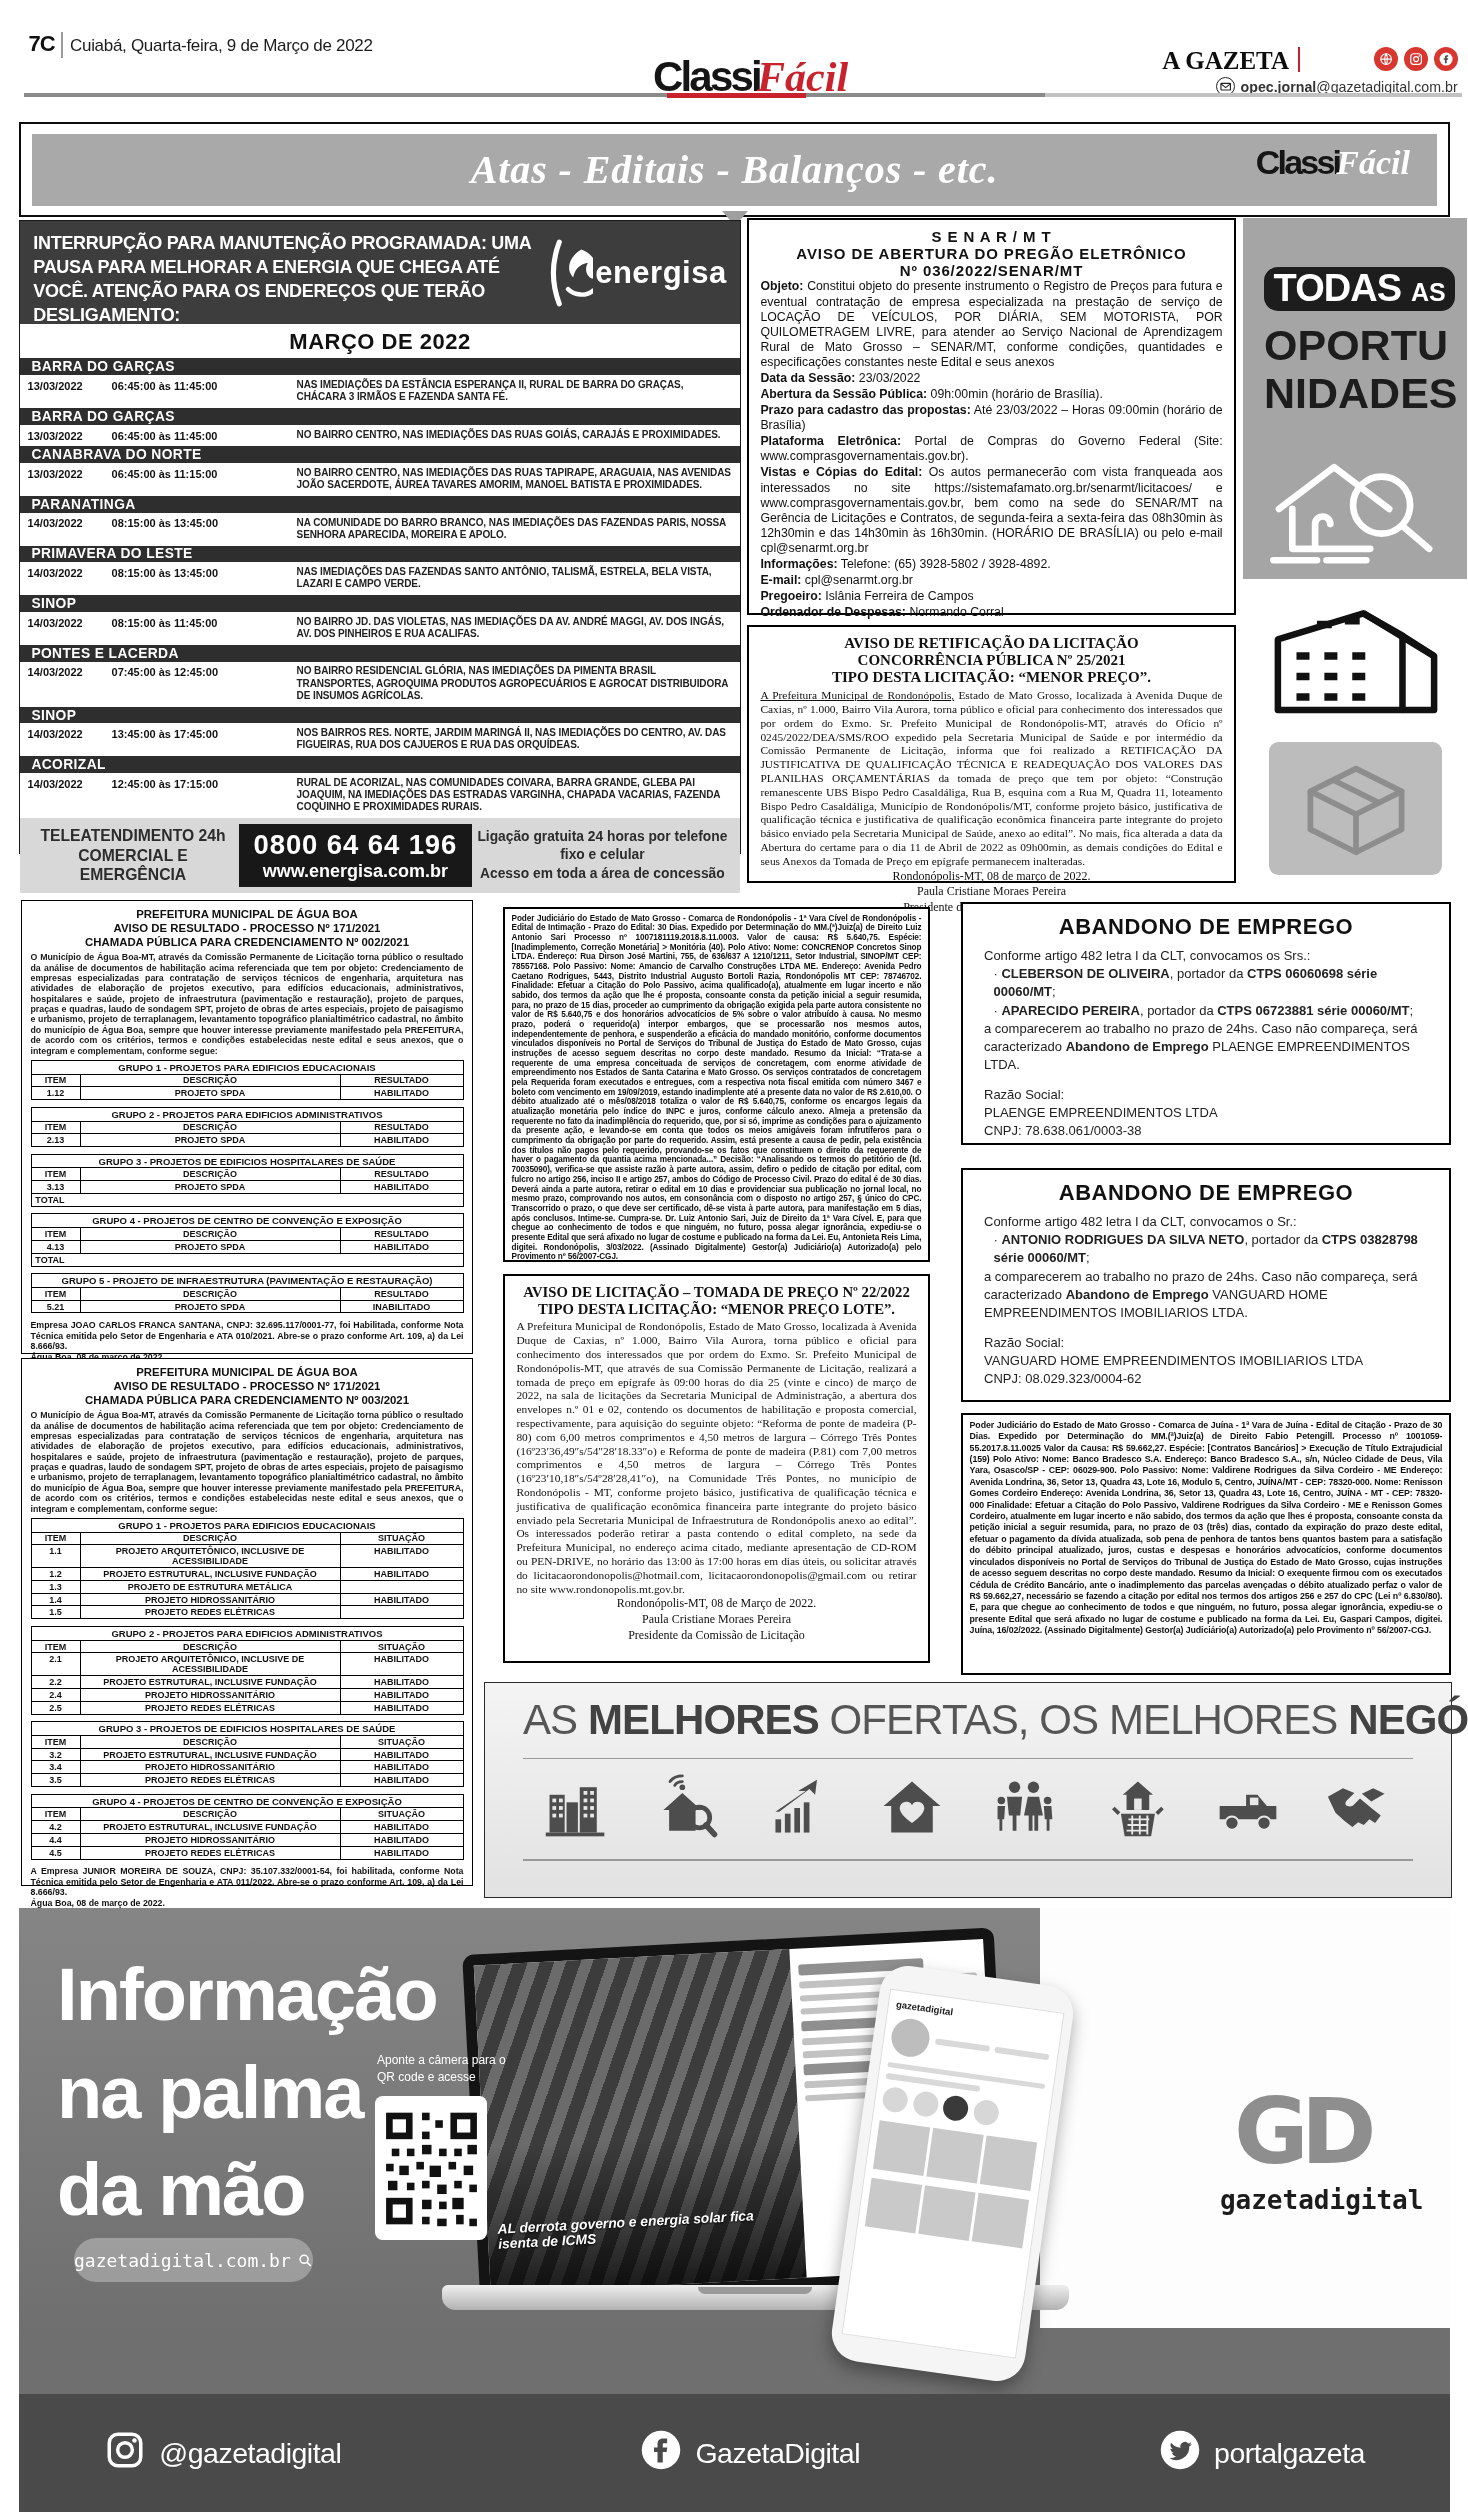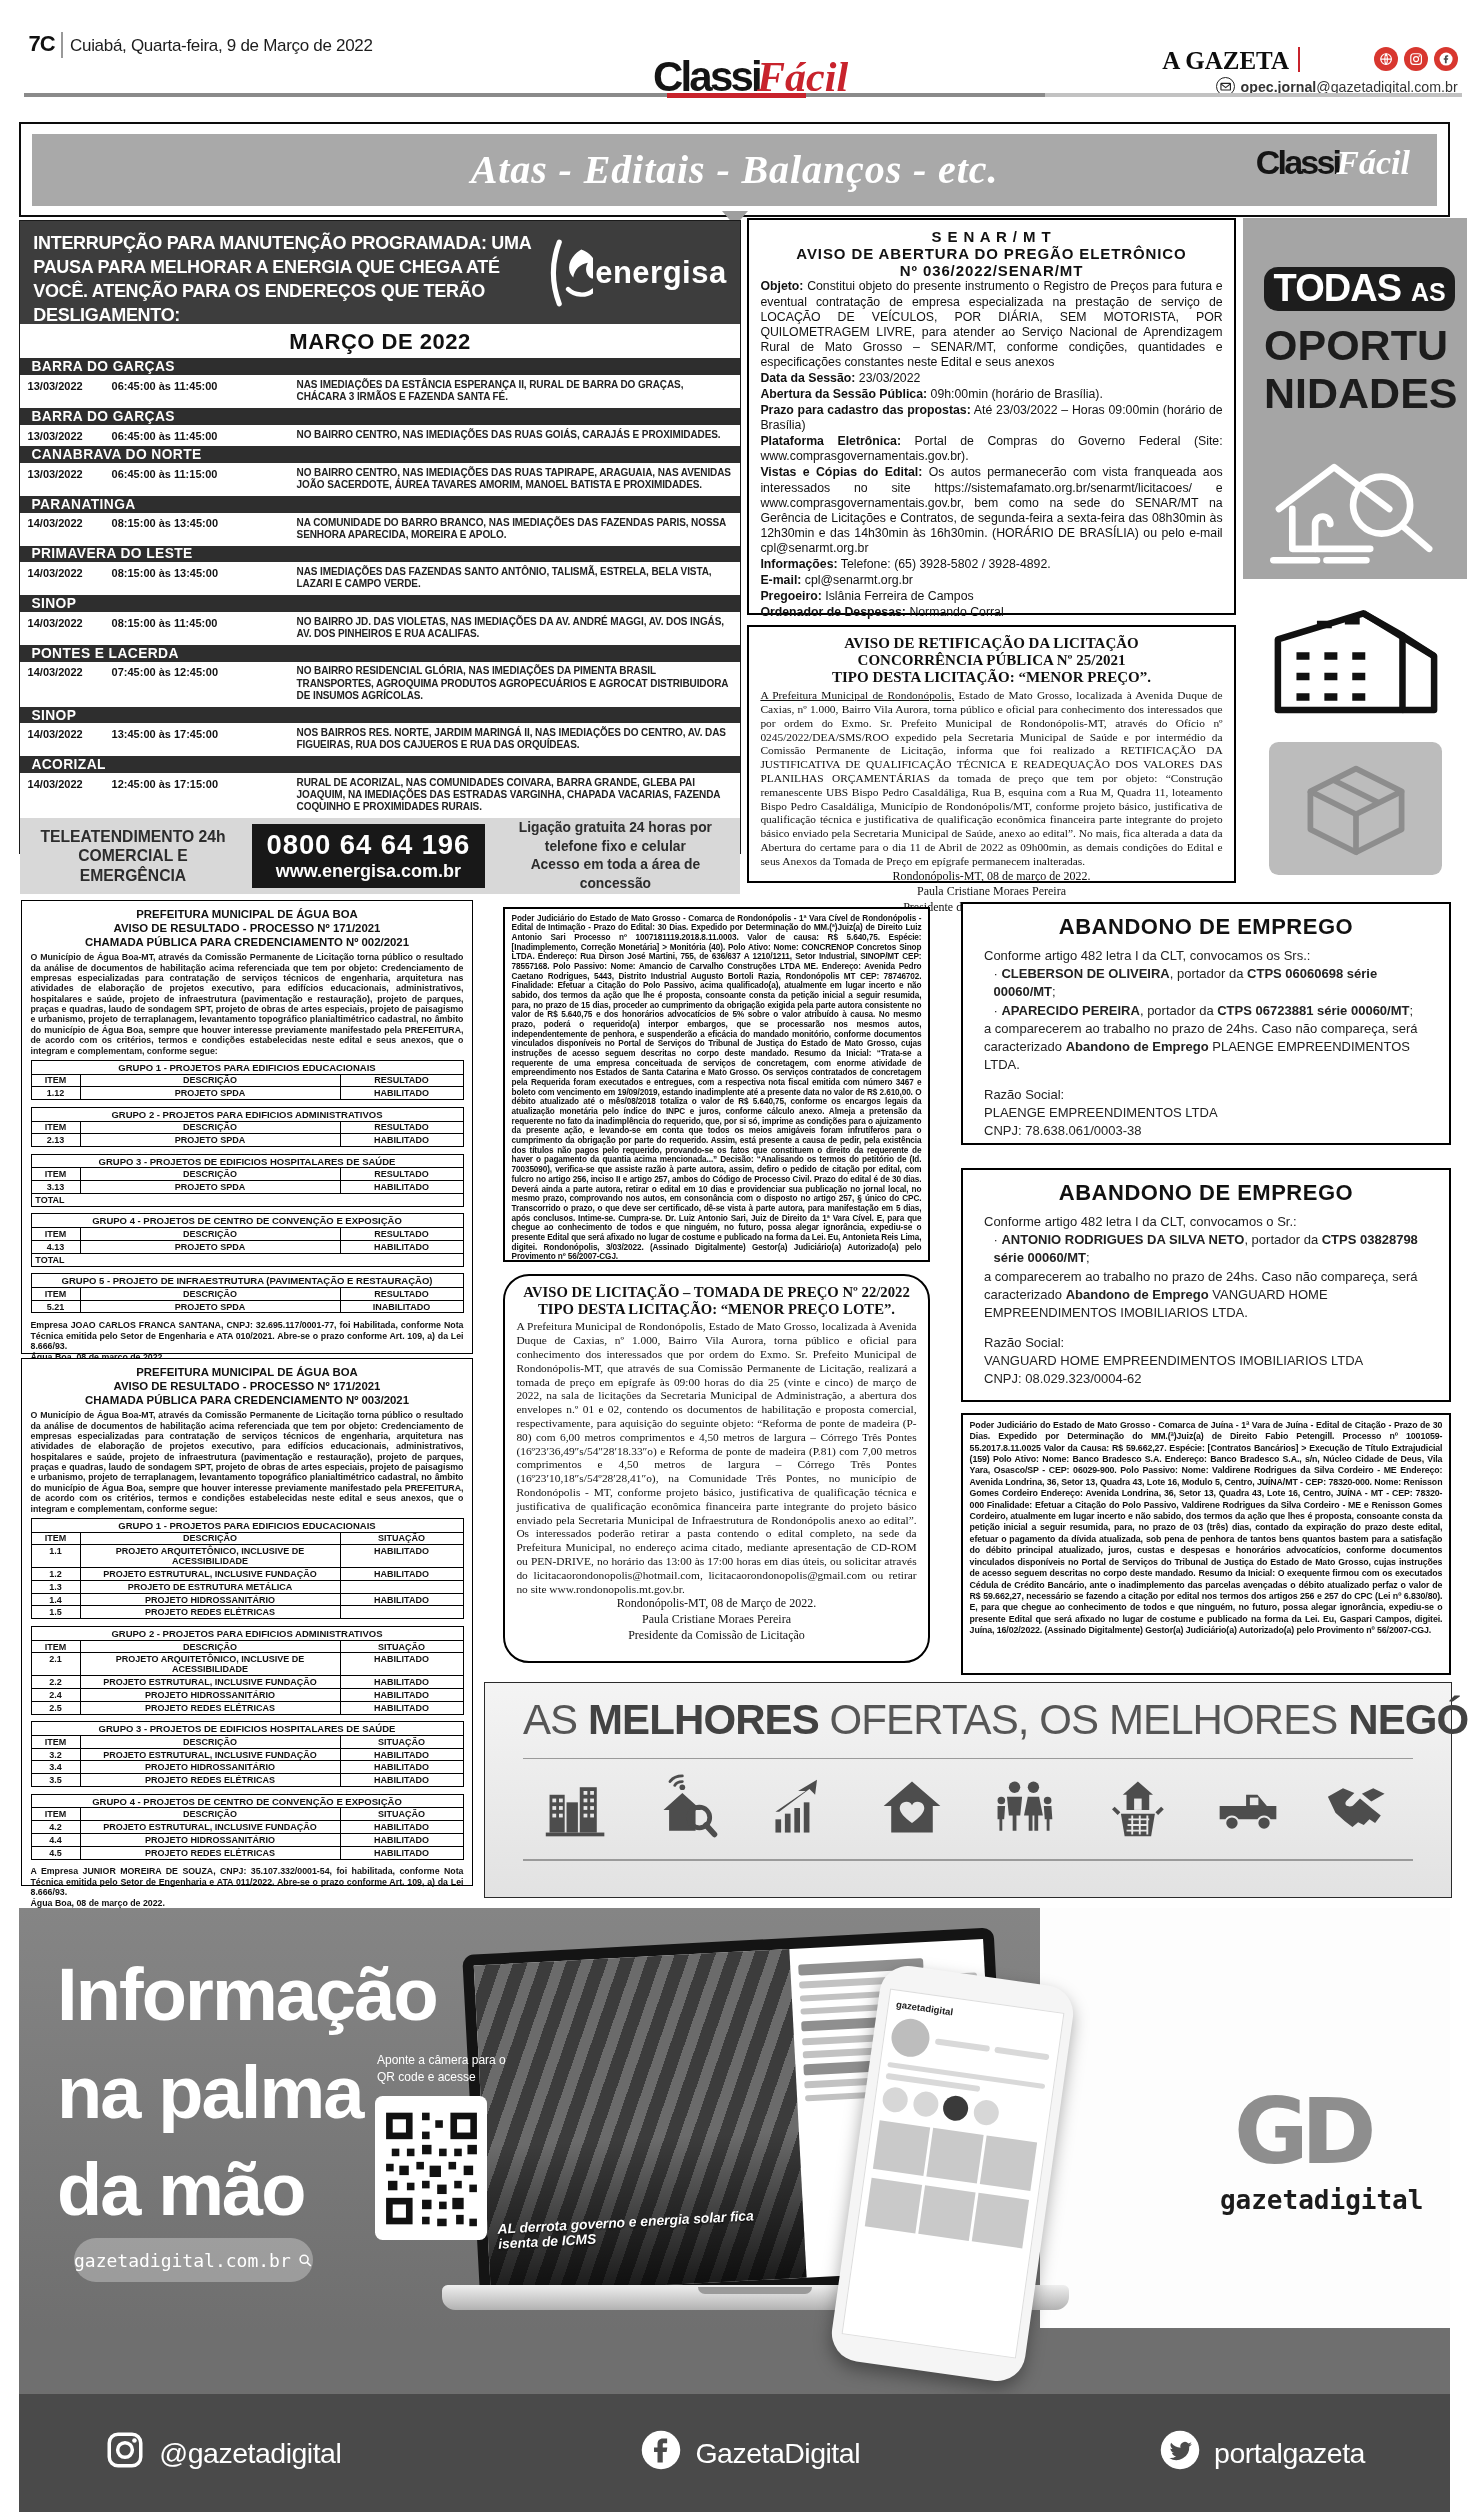--- a/index.html
+++ b/index.html
@@ -44,21 +44,21 @@
   .e-logo { width:195px; display:flex; align-items:center; justify-content:flex-end; gap:1.9px; }
   .e-logo svg { width:44px; height:74px; }
   .e-logo-text { color:#fff; font-size:31px; font-weight:bold; letter-spacing:0.5px; }
   .e-month { text-align:center; font-weight:900; font-size:22px; padding:4.7px 0 3.8px; letter-spacing:0.5px; }
   #e-rows { flex:1; display:flex; flex-direction:column; }
   .e-city { background:#2e2e2e; color:#fff; font-weight:bold; font-size:13.8px; padding:0.9px 11.4px; letter-spacing:0.4px; }
   .e-row { display:flex; padding:3.8px 7.6px 4.7px; }
   .e-date { width:84px; font-weight:bold; font-size:11px; padding-top:0.9px; }
   .e-time { width:141px; font-weight:bold; font-size:11px; padding-top:0.9px; }
   .e-desc { flex:1; font-weight:bold; font-size:10px; line-height:1.22; letter-spacing:-0.1px; color:#222;margin-left:44px; }
-  .e-foot { background:#d8d8d8; height:76px; display:flex; align-items:center; padding:5.7px 9.5px; gap:15px; }
+  .e-foot { background:#d8d8d8; height:76px; display:flex; align-items:center; padding:5.7px 9.5px; gap:2px; }
   .e-foot-left { width:207px; text-align:center; font-weight:bold; font-size:15.7px; color:#2c2c2c; line-height:1.25; }
   .e-foot-phone { background:#181818; color:#fff; text-align:center; padding:4.7px 15px 5.7px; }
   .e-foot-phone .ph { font-size:27.5px; font-weight:900; letter-spacing:0.9px; }
   .e-foot-phone .site { font-size:18px; font-weight:bold; }
   .e-foot-right { flex:1; text-align:center; font-weight:bold; font-size:13.8px; color:#2c2c2c; line-height:1.35; }
 
   
   .notice { border:2.8px solid #000; background:#fff; padding:7.6px 11.4px; }
   .n-title { text-align:center; font-weight:bold; }
 
@@ -99,21 +99,21 @@
   .ab-total { border:0.9px solid #000; font-weight:bold; font-size:9px; padding:0.9px 3.8px; }
   .ab-close { font-size:8.8px; font-weight:bold; text-align:justify; line-height:1.2; }
   .ab-sig { text-align:center; font-weight:bold; font-size:9.5px; line-height:1.35; margin-top:2.8px; }
 
   
   .edital { border:2.8px solid #000; background:#fff; padding:4.7px 6.6px; font-weight:bold; text-align:justify; overflow:hidden; }
   #edital-ron { left:503px; top:907px; width:427px; height:355px; font-size:8.2px; line-height:1.18; letter-spacing:-0.1px; }
   #edital-juina { left:961px; top:1413px; width:490px; height:262px; font-size:8.8px; line-height:1.3; letter-spacing:-0.1px; }
 
   
-  #tomada { left:503px; top:1274px; width:427px; height:389px; font-family:"Liberation Serif",serif;border-radius:26px; }
+  #tomada { left:503px; top:1274px; width:427px; height:389px; font-family:"Liberation Serif",serif; }
   #tomada .n-title { font-size:14.7px; }
   #tomada .serif-body { font-size:11.4px; }
 
   
   .abandono { border:2.8px solid #000; background:#fff; padding:9.5px 21px; }
   #abandono1 { left:961px; top:902px; width:490px; height:243px; }
   #abandono2 { left:961px; top:1168px; width:490px; height:234px; }
   .abn-title { text-align:center; font-weight:900; font-size:22px; letter-spacing:0.5px; margin-bottom:7.6px; }
   .abn-line { font-size:13px; line-height:1.4; color:#222; }
   .abn-persons .abn-line { padding-left:9.5px; }

